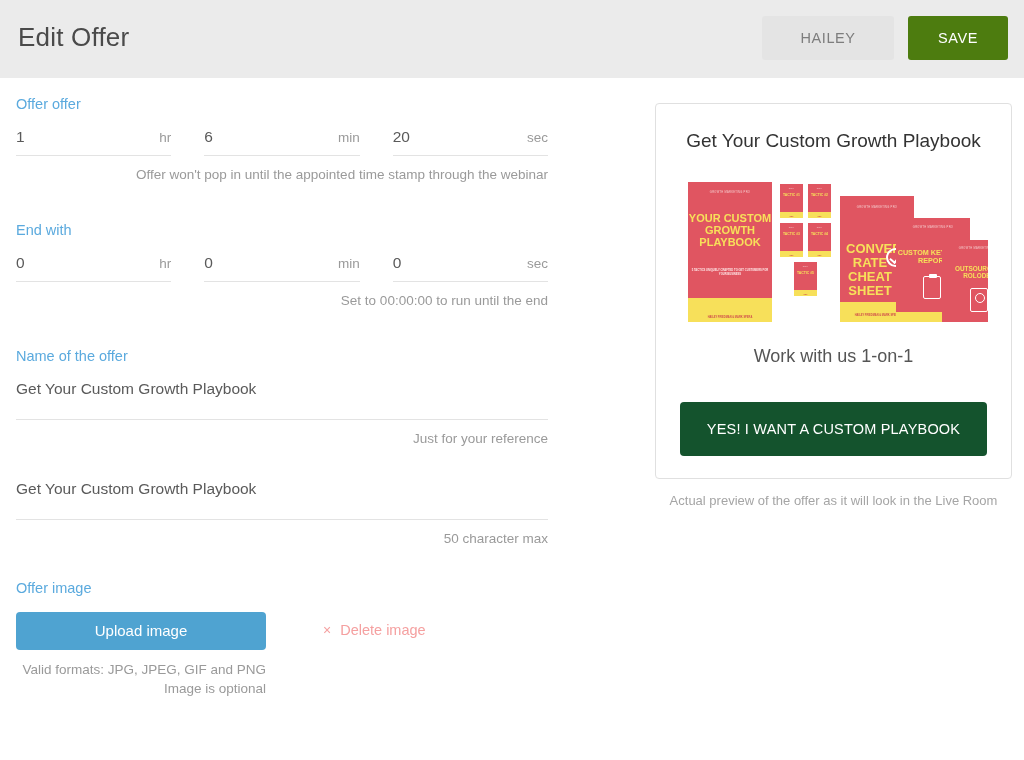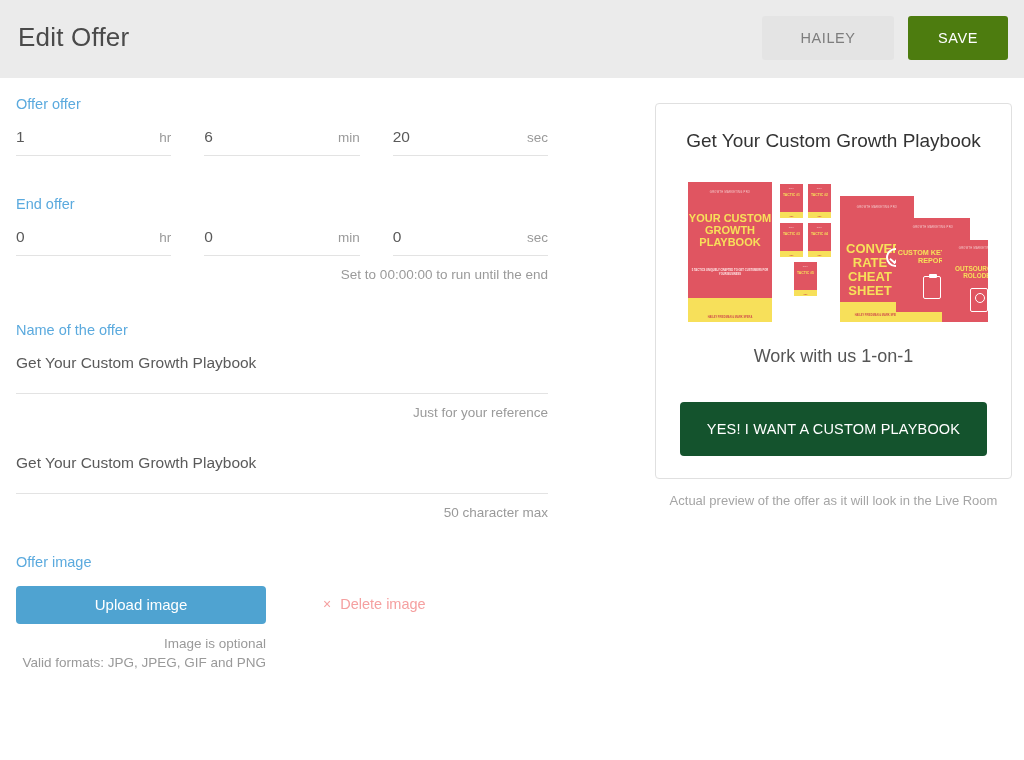--- a/index.html
+++ b/index.html
@@ -403,26 +403,27 @@
       </div>
       <div class="time-cell">
         <input class="time-value" value="6" style="">
         <span class="time-unit">min</span>
       </div>
       <div class="time-cell">
         <input class="time-value" value="20" style="">
         <span class="time-unit">sec</span>
       </div>
     </div>
+    <div class="hint hint-full">Offer won't pop in until the appointed time stamp through the webinar</div>
   </div>
 
   <div class="spacer-lg"></div>
 
   <div class="group">
-    <div class="field-label">End offer</div>
+    <div class="field-label">End with</div>
     <div class="time-row">
       <div class="time-cell">
         <input class="time-value" value="0" style="">
         <span class="time-unit">hr</span>
       </div>
       <div class="time-cell">
         <input class="time-value" value="0" style="">
         <span class="time-unit">min</span>
       </div>
       <div class="time-cell">
@@ -449,22 +450,22 @@
   </div>
 
   <div class="spacer-md"></div>
 
   <div class="group">
     <div class="field-label">Offer image</div>
     <div class="image-row">
       <div>
         <button class="upload-btn">Upload image</button>
         <div class="image-hints">
+          <div>Valid formats: JPG, JPEG, GIF and PNG</div>
           <div>Image is optional</div>
-          <div>Valid formats: JPG, JPEG, GIF and PNG</div>
         </div>
       </div>
       <div class="delete-image">
         <span class="x-mark">×</span>
         <span>Delete image</span>
       </div>
     </div>
   </div>
 
 </div>

